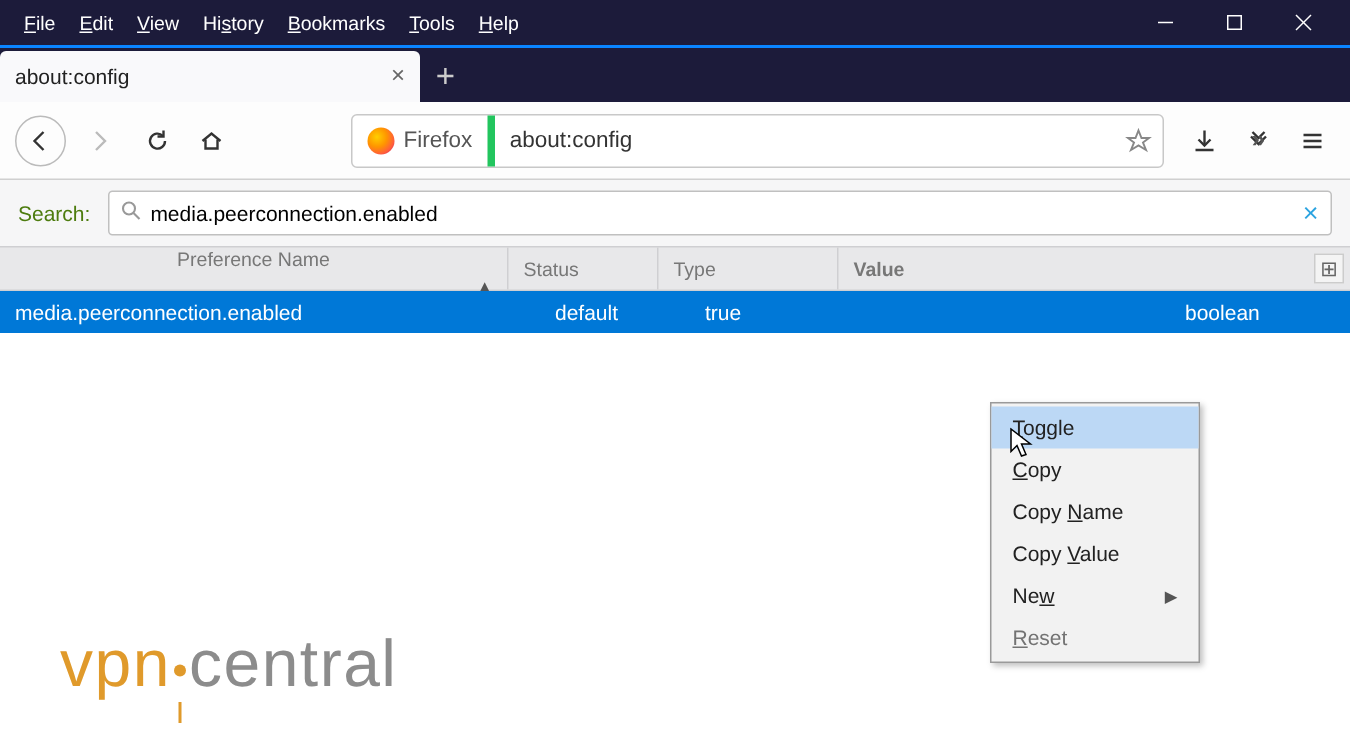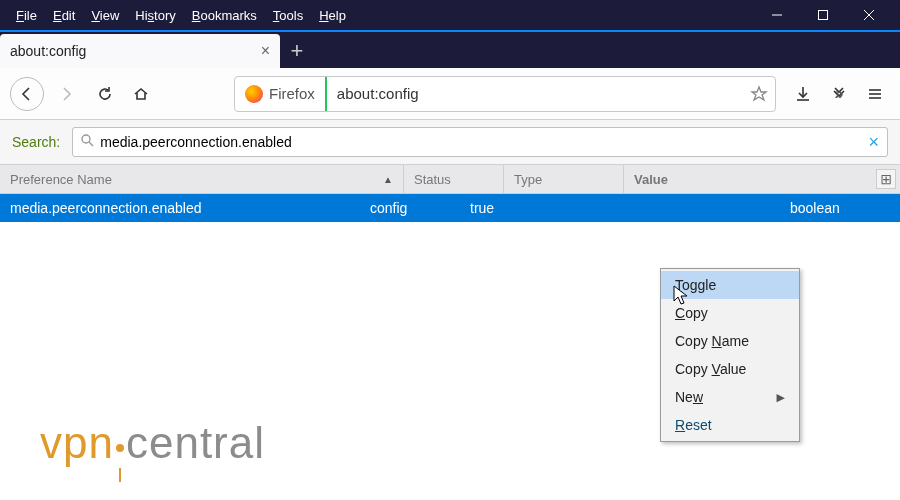--- a/index.html
+++ b/index.html
@@ -21,56 +21,56 @@
 
   
   .toolbar { height:52px; display:flex; align-items:center; padding:0 10px; gap:6px; border-bottom:1px solid #d0d0d0; background:#fdfdfd; }
   .nav-btn { width:34px; height:34px; border-radius:50%; display:flex; align-items:center; justify-content:center; color:#333; }
   .nav-back { border:1px solid #bbb; }
   .nav-fwd { color:#bbb; }
   .nav-btn svg, .tb-icon svg { stroke:#333; stroke-width:1.6; fill:none; }
   .nav-fwd svg { stroke:#bbb; }
   .tb-icon { width:30px; height:30px; display:flex; align-items:center; justify-content:center; }
   .urlbar { flex:1; height:36px; border:1px solid #c8c8c8; border-radius:4px; display:flex; align-items:center; margin:0 6px; font-size:15px; background:#fff; }
-  .urlbar .identity { display:flex; align-items:center; gap:6px; padding:0 10px; border-right:2px solid #22c55e; height:100%; color:#555; }
+  .urlbar .identity { display:flex; align-items:center; gap:6px; padding:0 10px; border-right:5px solid #22c55e; height:100%; color:#555; }
   .ff-logo { width:18px; height:18px; border-radius:50%; background: radial-gradient(circle at 35% 35%, #ffcf00 0%, #ff9500 40%, #ff5e3a 70%, #b5007f 100%); }
   .urlbar .addr { padding:0 10px; flex:1; color:#333; }
   .urlbar .star { width:32px; display:flex; align-items:center; justify-content:center; color:#888; }
 
   
   .searchrow { height:44px; display:flex; align-items:center; padding:0 12px; gap:12px; background:#f6f6f7; font-size:14px; }
   .searchrow .label { color:#4d7c0f; }
   .searchbox { flex:1; height:30px; border:1px solid #c0c0c0; border-radius:3px; background:#fff; display:flex; align-items:center; padding:0 8px; font-size:14px; }
   .searchbox .mag { color:#999; margin-right:6px; }
   .searchbox input { border:none; outline:none; flex:1; font-size:14px; }
   .searchbox .clear { color:#2aa3e0; font-size:18px; cursor:pointer; }
 
   
   .cols { height:30px; background:#e8e8ea; display:flex; align-items:center; font-size:13px; color:#777; border-top:1px solid #cfcfd2; border-bottom:1px solid #cfcfd2; position:relative; }
   .col { padding:0 10px; border-right:1px solid #cfcfd2; height:100%; display:flex; align-items:center; gap:6px; }
-  .col.name { width:404px; }
+  .col.name { width:339px;flex-direction:column; }
   .col.status { width:100px; }
   .col.type { width:120px; }
   .col.value { flex:1; border-right:none;font-weight:bold; }
   .sort-caret { font-size:10px; color:#555; }
   .colpicker { position:absolute; right:4px; top:4px; width:20px; height:20px; display:flex; align-items:center; justify-content:center; color:#666; font-size:14px; border:1px solid #ccc; background:#f4f4f4;}
 
   
   .row { height:28px; display:flex; align-items:center; font-size:14px; background:#0078d7; color:#fff; }
   .row .cell { padding:0 10px; }
   .row .cell.name { width:360px; }
   .row .cell.status { width:100px; }
   .row .cell.type { width:120px; }
   .row .cell.value { flex:1; }
 
   
   .ctxmenu { position:absolute; left:660px; top:268px; width:140px; background:#f2f2f2; border:1px solid #9a9a9a; box-shadow:2px 2px 4px rgba(0,0,0,.25); font-size:14px; padding:2px 0; }
   .ctxmenu .mi { padding:6px 14px; color:#222; display:flex; align-items:center; justify-content:space-between; }
   .ctxmenu .mi.hover { background:#bcd8f5; }
-  .ctxmenu .mi.disabled { color:#0c4a6e; }
+  .ctxmenu .mi.disabled { color:#737373; }
   .ctxmenu .mi .u { text-decoration: underline; }
   .ctxmenu .mi .sub { font-size:11px; color:#555; }
 
   
   .cursor { position:absolute; left:673px; top:285px; pointer-events:none; }
 
   
   .watermark { position:absolute; left:40px; bottom:20px; font-size:44px; font-weight:300; letter-spacing:1px; color:#8c8c8c; }
   .watermark .vpn { color:#e09a2b; font-weight:500; }
   .watermark .dot { color:#e09a2b; display:inline-block; position:relative; top:2px; }
@@ -200,21 +200,21 @@
       <span>Type</span>
     </div>
   <div class="col value">
       <span>Value</span>
     </div>
   <div class="colpicker">⊞</div>
 </div>
 
 <div class="row">
   <div class="cell name">media.peerconnection.enabled</div>
-  <div class="cell status">config</div>
+  <div class="cell status">default</div>
   <div class="cell value">true</div>
   <div class="cell type">boolean</div>
 </div>
 
 <div class="ctxmenu">
   <div class="mi hover">
       <span><span class="u">T</span>oggle</span>
     </div>
   <div class="mi">
       <span><span class="u">C</span>opy</span>

